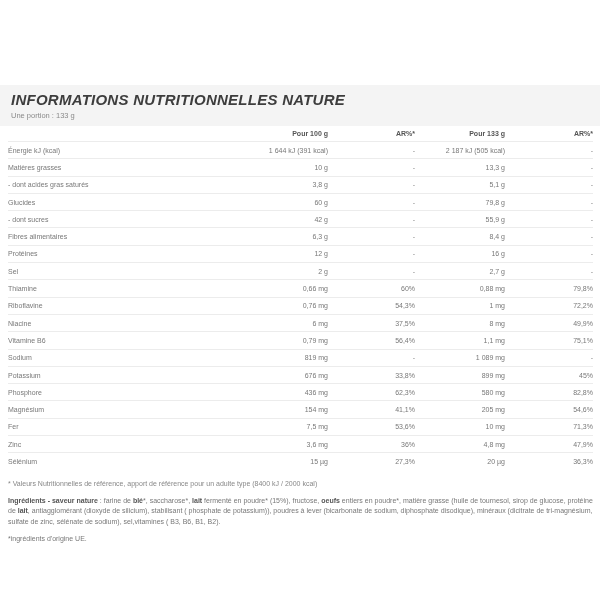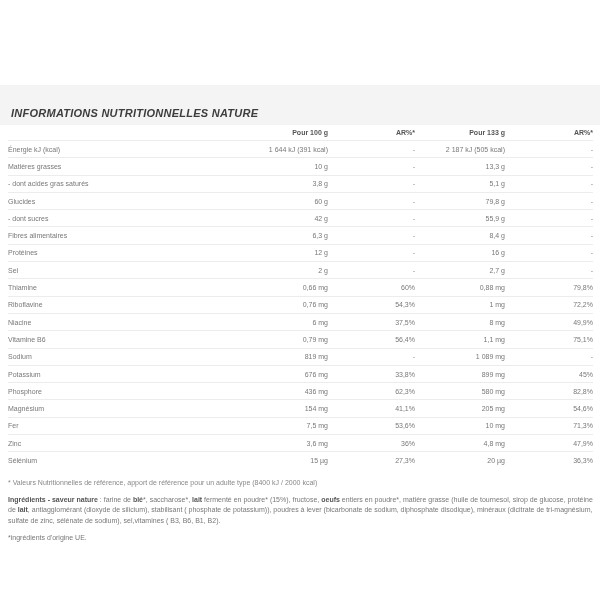--- a/index.html
+++ b/index.html
@@ -9,26 +9,25 @@
     background:#ffffff;
     font-family:"Liberation Sans","DejaVu Sans",sans-serif;
     overflow:hidden;
   }
   .band {
     margin-top:85px;
     background:#f4f4f4;
     padding:6px 11px 6px 11px;
   }
   .band .title {
-    font-size:11px;
+    font-size:15px;
     font-weight:bold;
     font-style:italic;
     color:#3d3d3d;
     letter-spacing:.25px;
-    margin-top:16px;
   }
   .band .portion {
     font-size:7.5px;
     color:#8a8a8a;
     margin-top:3px;
   }
   .tbl { padding:0 7px 0 8px; }
   .trow {
     display:grid;
     grid-template-columns:1fr 125px 87px 90px 88px;
@@ -69,20 +68,21 @@
     color:#787878;
   }
 </style>
 </head>
 <body>
 
 <div class="page">
 
   <div class="band">
     <div class="title">INFORMATIONS NUTRITIONNELLES NATURE</div>
+    <div class="portion">Une portion : 133 g</div>
   </div>
 
   <div class="tbl">
     <div class="trow thead">
       <div class="cell label"></div>
       <div class="cell v">Pour 100 g</div>
       <div class="cell v">AR%*</div>
       <div class="cell v">Pour 133 g</div>
       <div class="cell v">AR%*</div>
     </div>

